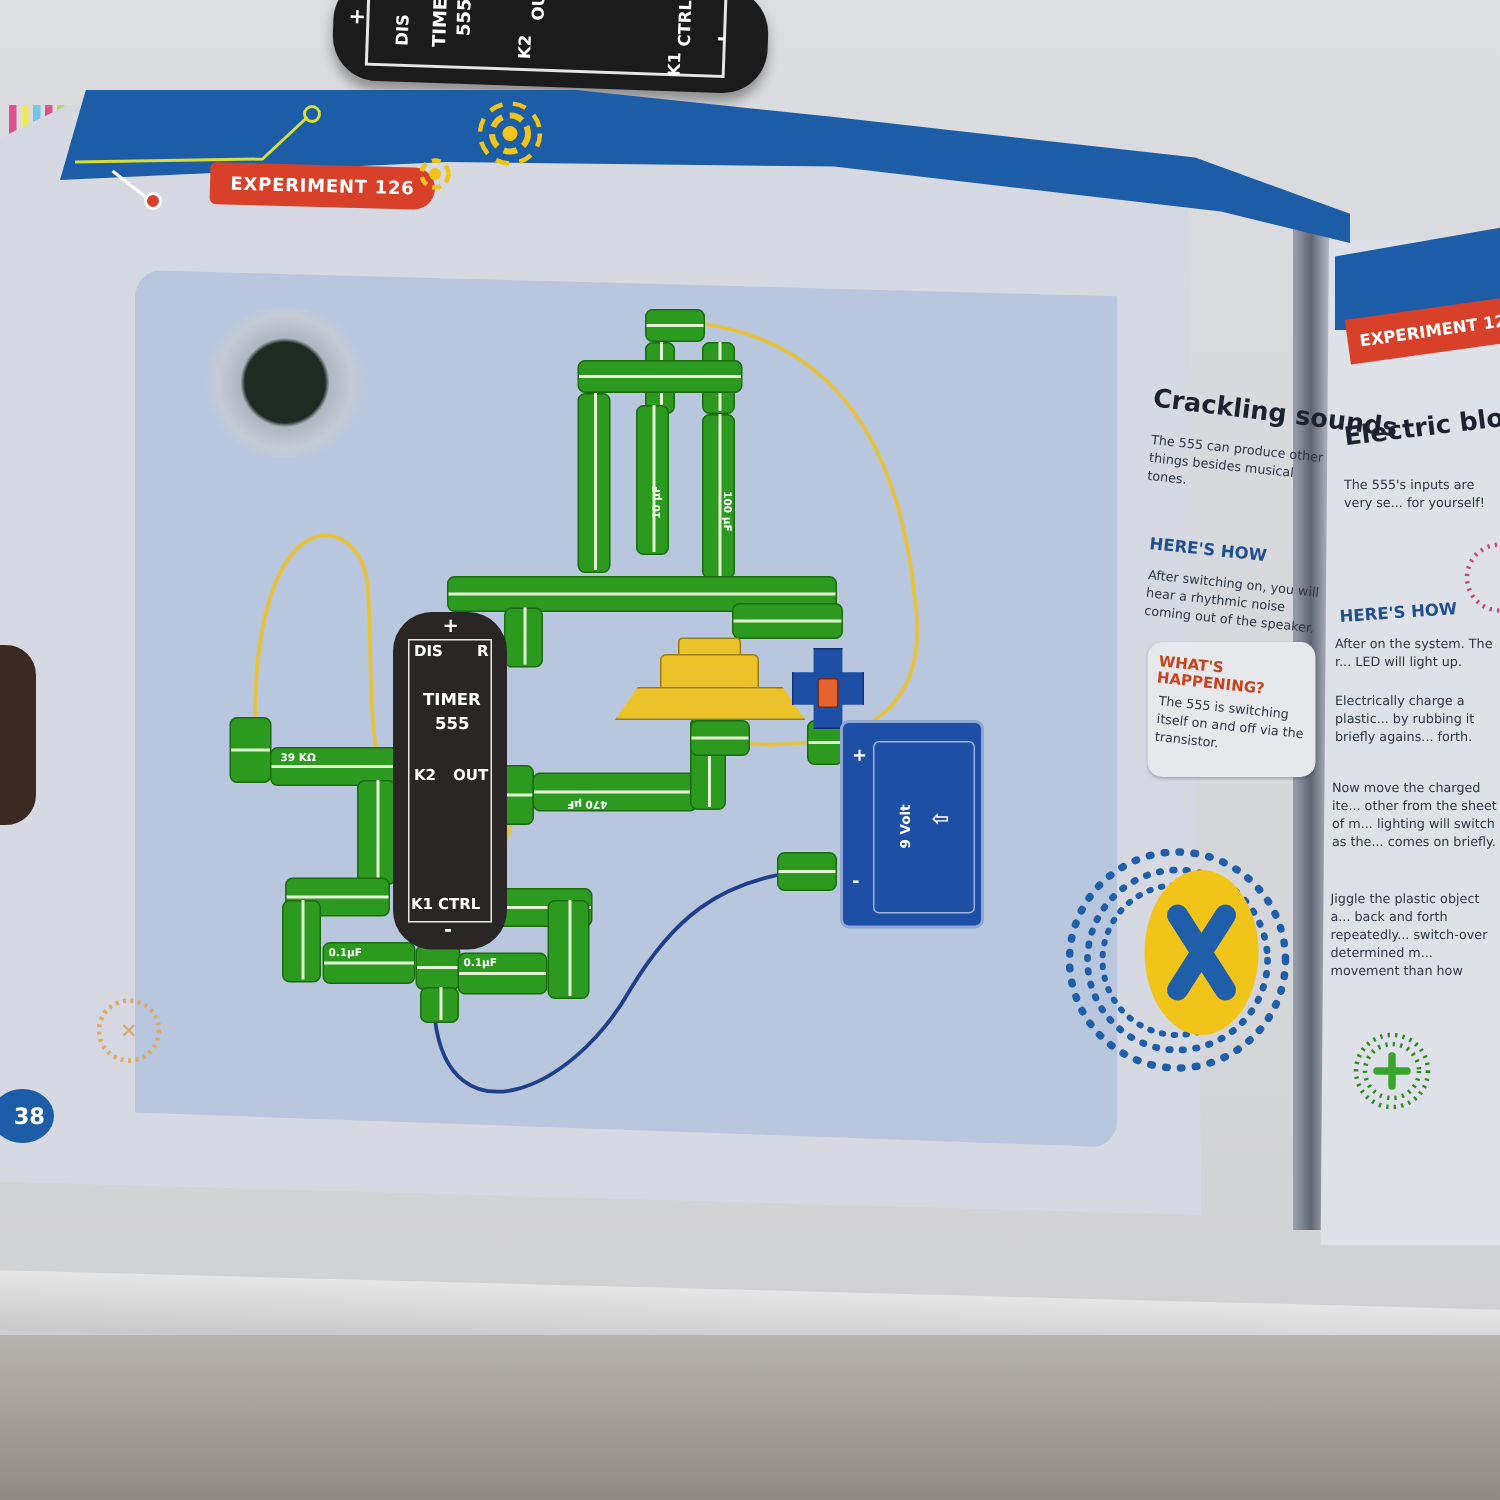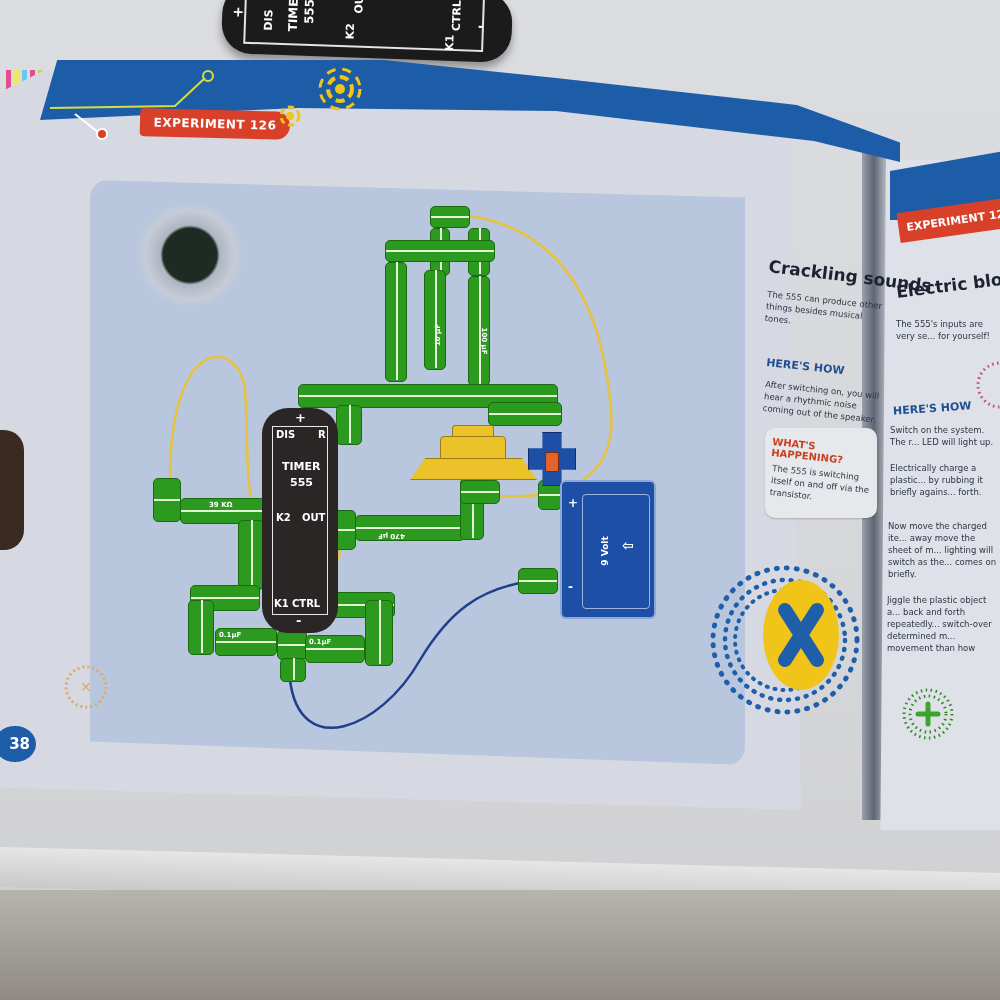--- a/index.html
+++ b/index.html
@@ -146,21 +146,21 @@
   <span class="comp-label" style="left:2px;top:60px;transform:rotate(-90deg);">10 µF</span>
 </div>
 <div class="abs green vg" style="left:468px;top:276px;width:22px;height:110px;">
   <span class="comp-label" style="left:2px;top:60px;transform:rotate(90deg);">100 µF</span>
 </div>
 <div class="abs green" style="left:298px;top:384px;width:260px;height:24px;"></div>
 <div class="abs green" style="left:488px;top:402px;width:74px;height:24px;"></div>
 <div class="abs green vg" style="left:336px;top:405px;width:26px;height:40px;"></div>
 <div class="abs green" style="left:153px;top:478px;width:28px;height:44px;"></div>
 <div class="abs green" style="left:180px;top:498px;width:90px;height:26px;">
-  <span class="comp-label" style="left:6px;top:2px;margin-left:22px;">39 KΩ</span>
+  <span class="comp-label" style="left:6px;top:2px;">39 KΩ</span>
 </div>
 <div class="abs green vg" style="left:238px;top:520px;width:26px;height:70px;"></div>
 <div class="abs green" style="left:330px;top:510px;width:26px;height:40px;"></div>
 <div class="abs green" style="left:355px;top:515px;width:110px;height:26px;">
   <span class="comp-label" style="left:22px;top:16px;transform:rotate(180deg);">470 µF</span>
 </div>
 <div class="abs green vg" style="left:460px;top:478px;width:24px;height:62px;"></div>
 <div class="abs green" style="left:460px;top:480px;width:40px;height:24px;"></div>
 <div class="abs green" style="left:538px;top:480px;width:24px;height:30px;"></div>
 <div class="abs green" style="left:518px;top:568px;width:40px;height:26px;"></div>
@@ -230,23 +230,23 @@
   <path d="M80,90 L112,140 M112,90 L80,140" stroke="#1f5ea8" stroke-width="14" stroke-linecap="round"></path>
 </svg>
 
 <div class="abs page-num">38</div>
 
 <div class="abs" style="left:890px;top:150px;width:120px;height:70px;background:#1d5da8;clip-path:polygon(0 30%,100% 0,100% 100%,0 100%);"></div>
 <div class="abs exp-tag-right">EXPERIMENT 127</div>
 <div class="abs heading" style="left:895px;top:282px;font-size:17px;transform:rotate(-7deg);transform-origin:left top;white-space:nowrap;">Electric blood</div>
 <div class="abs body-small" style="left:896px;top:318px;width:106px;overflow:hidden;height:28px;">The 555's inputs are very se... for yourself!</div>
 <div class="abs sub" style="left:893px;top:402px;transform:rotate(-4deg);">HERE'S HOW</div>
-<div class="abs body-small" style="left:890px;top:424px;width:110px;height:30px;overflow:hidden;">Switch on the system. The r... LED will light up.</div>
+<div class="abs body-small" style="left:890px;top:424px;width:110px;height:30px;overflow:hidden;">After on the system. The r... LED will light up.</div>
 <div class="abs body-small" style="left:890px;top:462px;width:110px;height:44px;overflow:hidden;">Electrically charge a plastic... by rubbing it briefly agains... forth.</div>
-<div class="abs body-small" style="left:888px;top:520px;width:112px;height:58px;overflow:hidden;">Now move the charged ite... away move the sheet of m... lighting will switch as the... comes on briefly.</div>
+<div class="abs body-small" style="left:888px;top:520px;width:112px;height:58px;overflow:hidden;">Now move the charged ite... other from the sheet of m... lighting will switch as the... comes on briefly.</div>
 <div class="abs body-small" style="left:887px;top:594px;width:113px;height:58px;overflow:hidden;">Jiggle the plastic object a... back and forth repeatedly... switch-over determined m... movement than how clos...</div>
 <svg class="abs" style="left:900px;top:686px;" width="56" height="56">
   <circle cx="28" cy="28" r="24" fill="none" stroke="#2f8a24" stroke-width="3" stroke-dasharray="1.5 3.5"></circle>
   <circle cx="28" cy="28" r="18" fill="none" stroke="#2f8a24" stroke-width="3" stroke-dasharray="1.5 3.5"></circle>
   <path d="M28,18 V38 M18,28 H38" stroke="#3aa52c" stroke-width="5" stroke-linecap="round"></path>
 </svg>
 <svg class="abs" style="left:975px;top:355px;" width="25" height="60">
   <circle cx="25" cy="30" r="22" fill="none" stroke="#c44a6a" stroke-width="3" stroke-dasharray="1.5 3.5"></circle>
 </svg>
 

